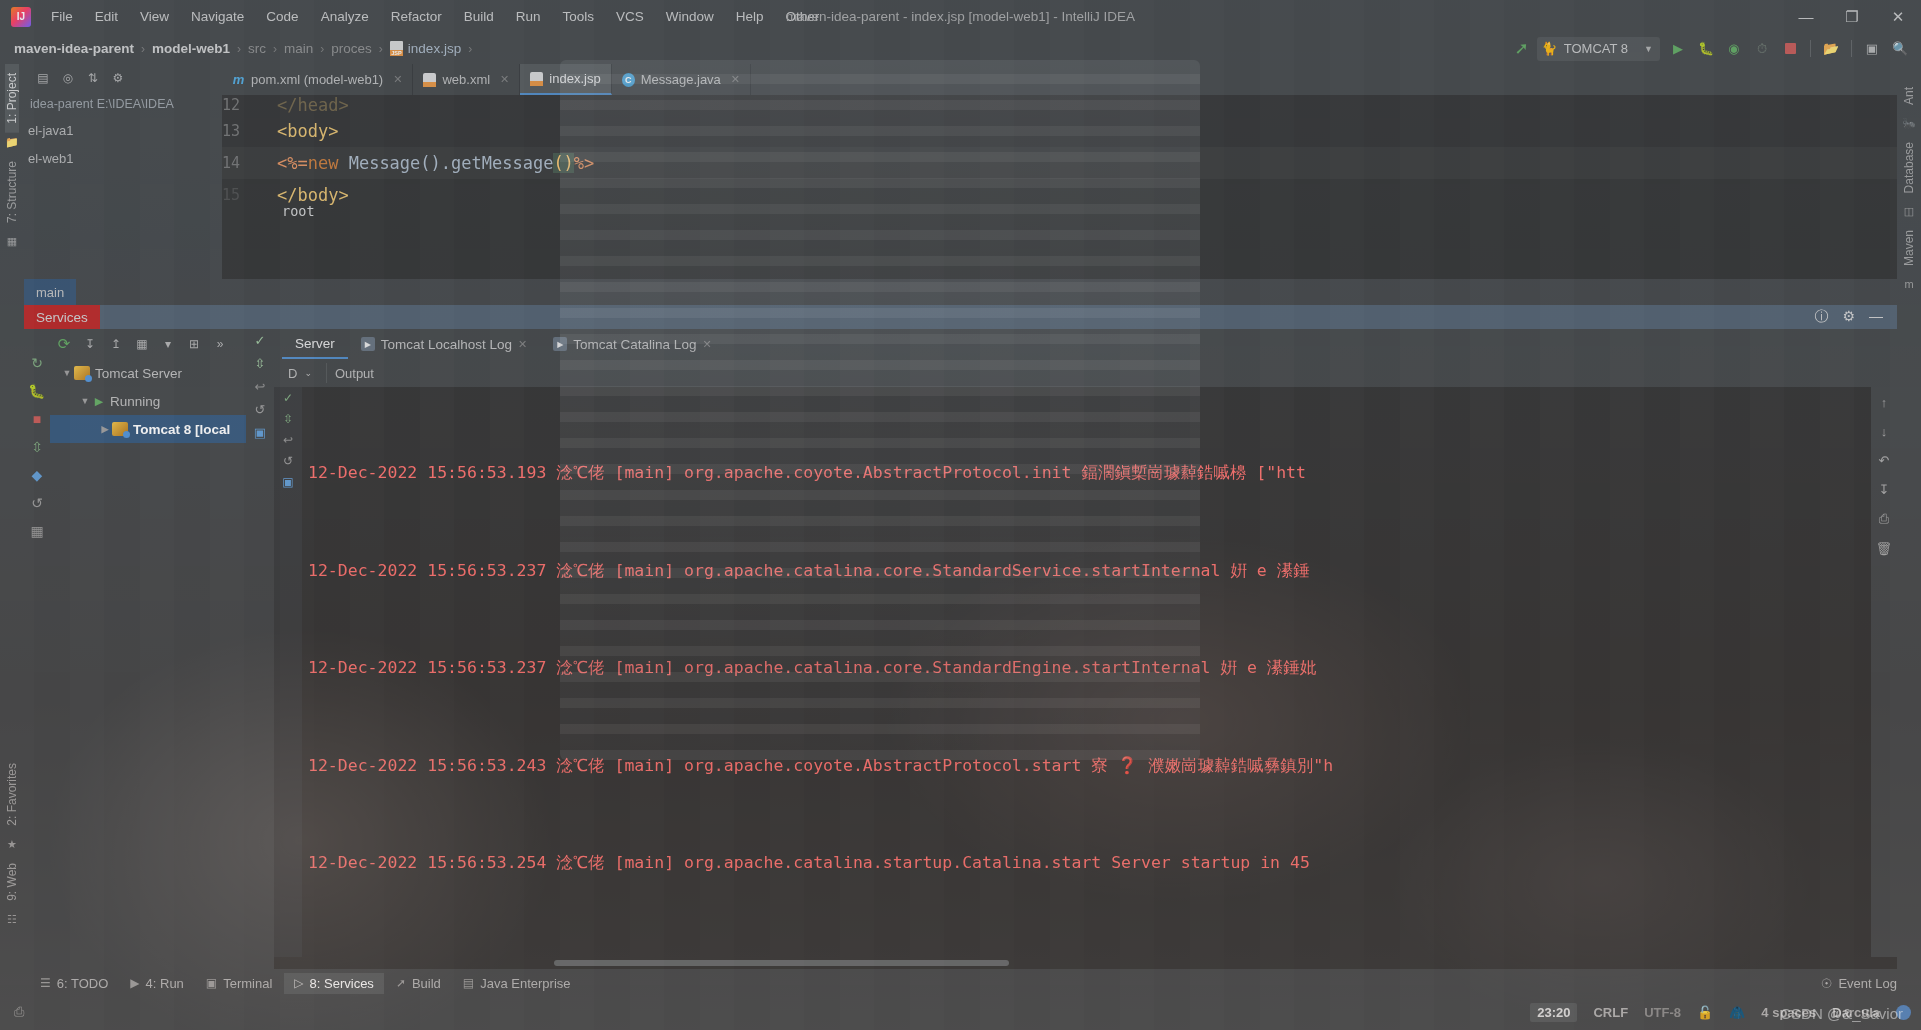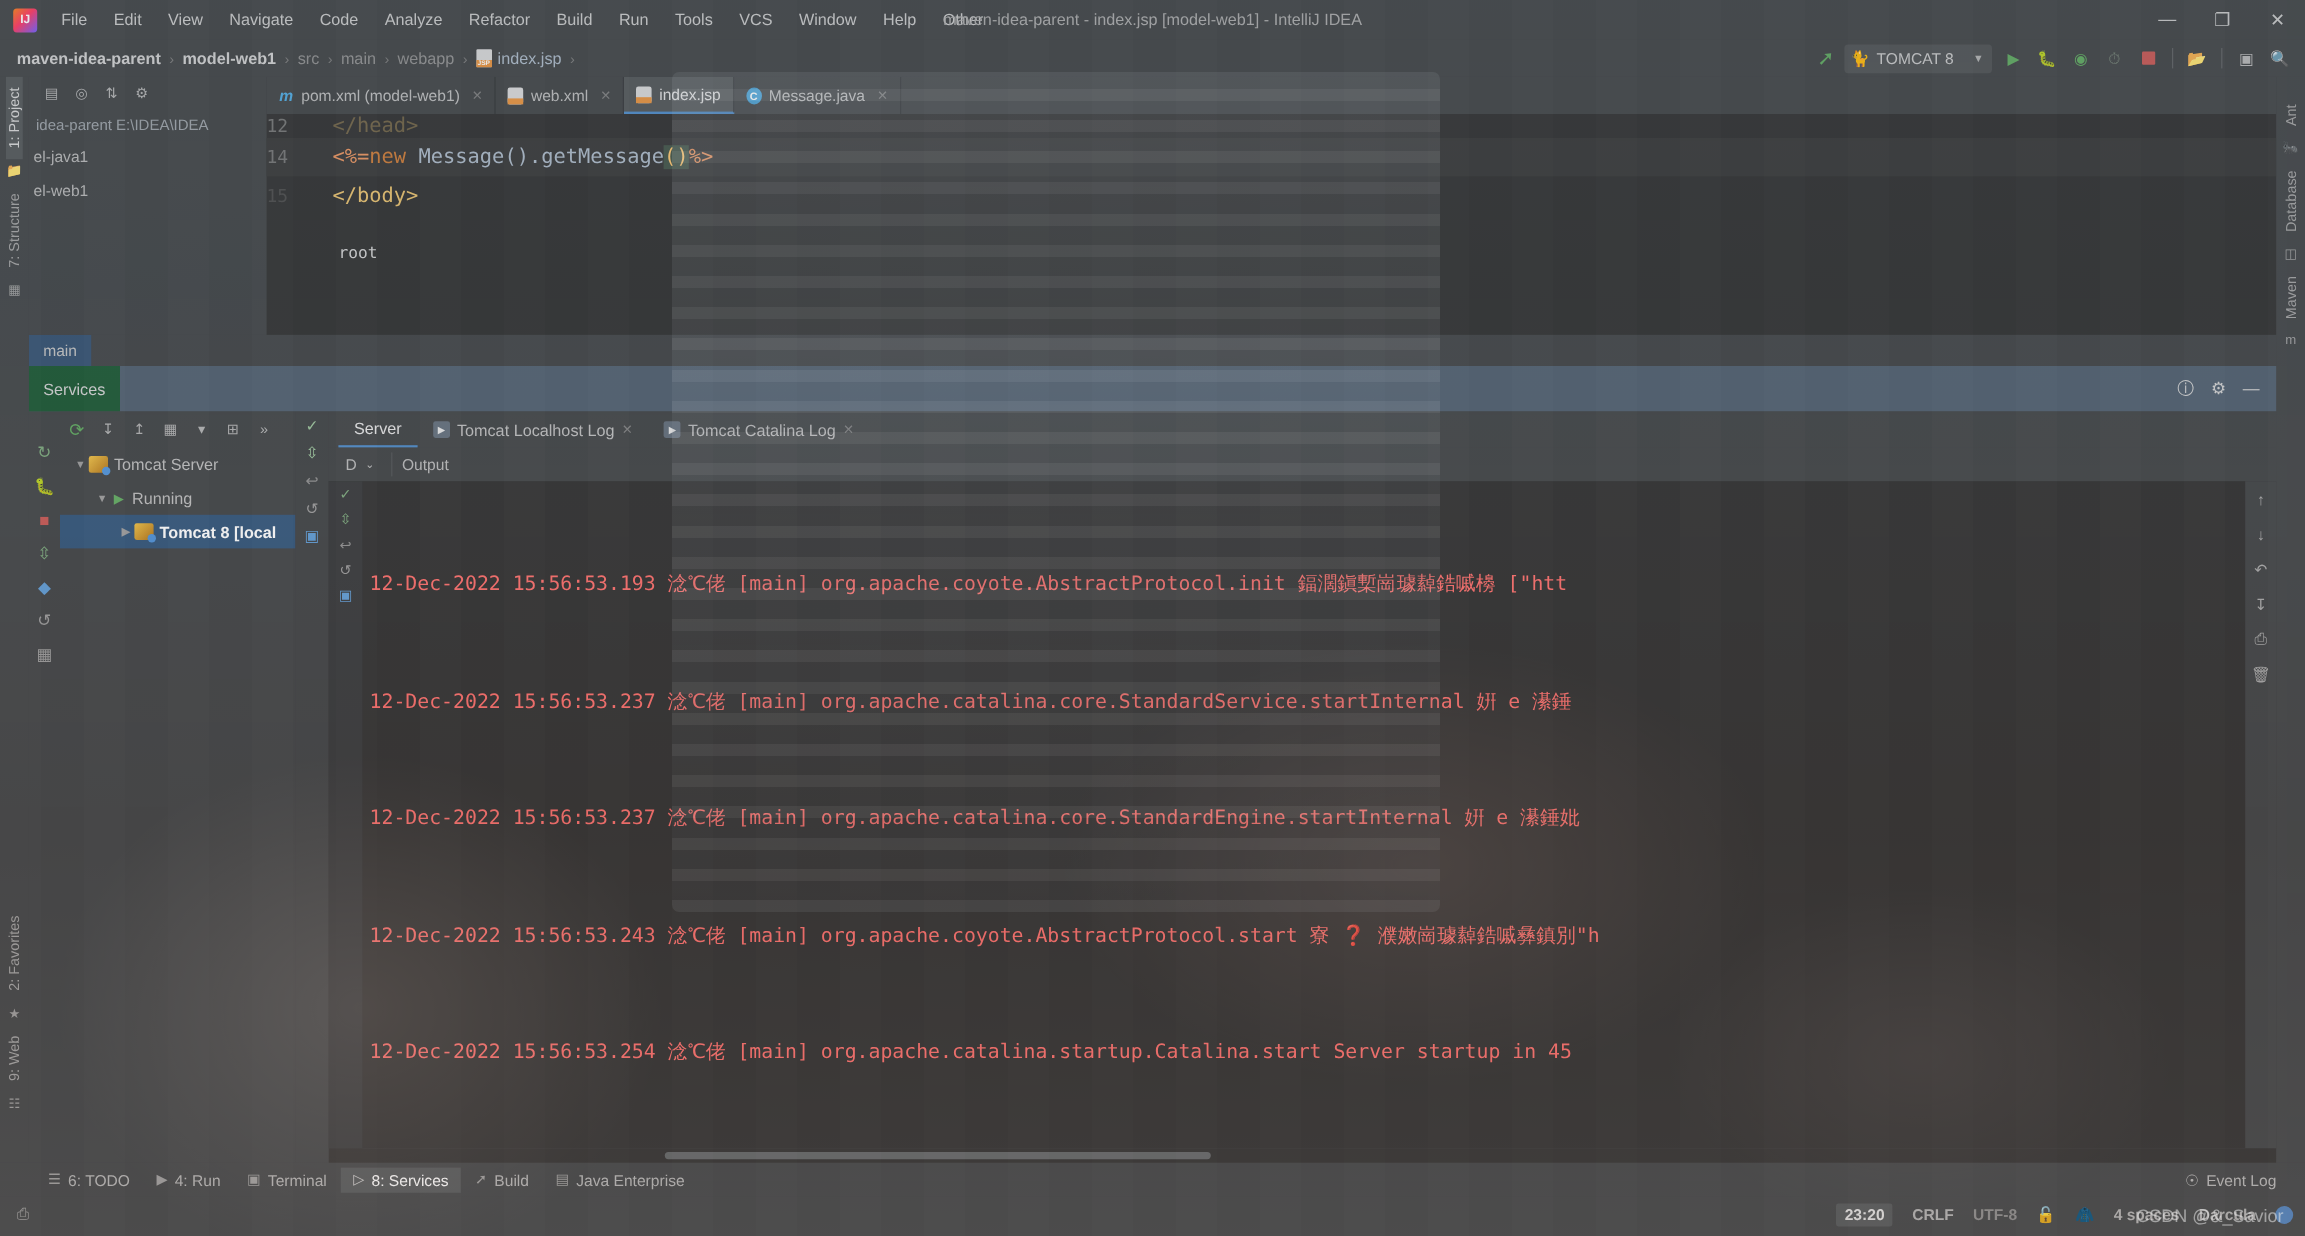--- a/index.html
+++ b/index.html
@@ -127,22 +127,22 @@
   .kw { color: #cc7832; }
   .ident { color: #a9b7c6; }
   .hl-paren { background: rgba(80,120,90,.45); color: #ffc66d; }
   .root-label { position:absolute; left: 60px; top: 108px; font-size: 13.5px; color: #cfcfcf; }
 
   
   .svc-header-row { display: flex; align-items: flex-end; height: 26px;
     background: #3c3f41; }
   .tw-tab { height: 26px; padding: 0 12px; display: flex; align-items: center;
     font-size: 13px; color: #c2c2c2; background: #2f4d6e; }
-  .svc-title { height: 38px; display:flex; align-items:center; padding: 0 12px;
-    font-size: 13.5px; color: #d2d2d2; background: #14532d; }
+  .svc-title { height: 24px; display:flex; align-items:center; padding: 0 12px;
+    font-size: 13.5px; color: #d2d2d2; background: #b91c1c; }
 
   .svc-body { flex: 1; display: flex; min-height: 0; background: #3c3f41; }
   .svc-left-ico { width: 26px; display: flex; flex-direction: column;
     align-items: center; padding-top: 26px; gap: 12px; }
   .sli { font-size: 14px; color: #7aa87a; }
   .svc-tree { width: 196px; background: #3c3f41; position: relative; }
   .svc-tree-toolbar { height: 30px; display:flex; align-items:center; gap: 2px;
     padding-left: 2px; }
   .stb { width: 24px; height: 22px; display:flex; align-items:center;
     justify-content:center; font-size: 12px; color: #b0b0b0; }
@@ -244,21 +244,21 @@
 
   <div class="navbar">
     <span class="crumb bold">maven-idea-parent</span>
     <span class="crumb-sep">›</span>
     <span class="crumb bold">model-web1</span>
     <span class="crumb-sep">›</span>
     <span class="crumb dim">src</span>
     <span class="crumb-sep">›</span>
     <span class="crumb dim">main</span>
     <span class="crumb-sep">›</span>
-    <span class="crumb dim">webapp</span>
+    <span class="crumb dim">proces</span>
     <span class="crumb-sep">›</span>
     <span class="jsp-ico"></span>
     <span class="crumb">index.jsp</span>
     <span class="crumb-sep">›</span>
 
     <div class="toolbar-right">
       <div class="tb" style="color:#5ca85c;font-size:17px;">➚</div>
       <div class="runcfg">
         <span class="cat">🐈</span>
         <span class="lbl">TOMCAT 8</span>
@@ -330,20 +330,24 @@
               <span>Message.java</span>
               <span class="x">✕</span>
             </div>
           </div>
 
           <div class="code">
             <div class="code-line" style="height:20px;">
               <div class="gutter">12</div>
               <div class="ctext tag" style="opacity:.35">&lt;/head&gt;</div>
             </div>
+            <div class="code-line">
+              <div class="gutter">13</div>
+              <div class="ctext tag">&lt;body&gt;</div>
+            </div>
             <div class="code-line cur">
               <div class="gutter">14</div>
               <div class="ctext"><span class="jsp-mark">&lt;%=</span><span class="kw">new</span><span class="ident"> Message().getMessage</span><span class="hl-paren">()</span><span class="jsp-mark">%&gt;</span></div>
             </div>
             <div class="code-line">
               <div class="gutter" style="opacity:.4">15</div>
               <div class="ctext tag">&lt;/body&gt;</div>
             </div>
             <div class="root-label">root</div>
           </div>

